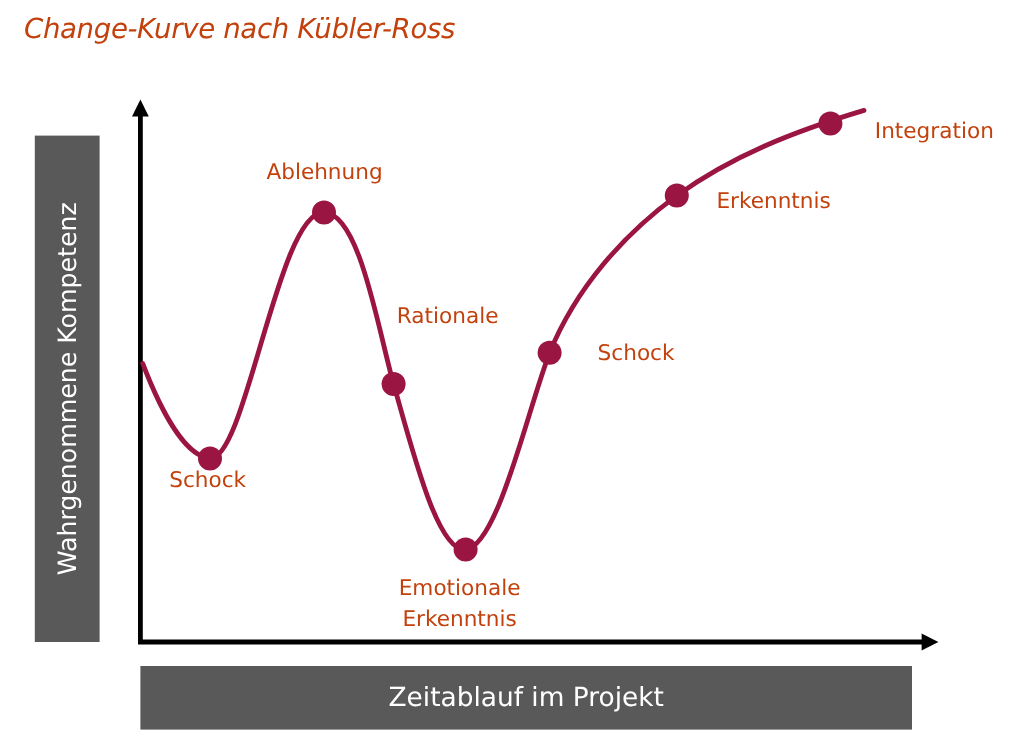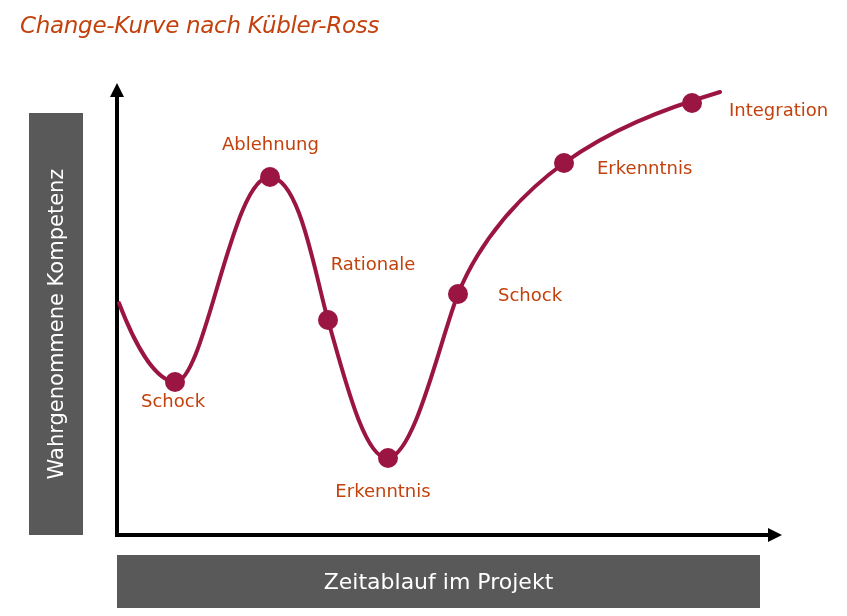--- a/index.html
+++ b/index.html
@@ -64,20 +64,21 @@
 <div class="lbl" style="left:141px; top:388px;">
   <span>Schock</span>
 </div>
 <div class="lbl" style="left:222px; top:131px;">
   <span>Ablehnung</span>
 </div>
 <div class="lbl center" style="left:373px; top:251px;">
   <div>Rationale</div>
 </div>
 <div class="lbl center" style="left:383px; top:478px;">
+  <div>Emotionale</div>
   <div>Erkenntnis</div>
 </div>
 <div class="lbl" style="left:498px; top:282px;">
   <span>Schock</span>
 </div>
 <div class="lbl" style="left:597px; top:155px;">
   <span>Erkenntnis</span>
 </div>
 <div class="lbl" style="left:729px; top:97px;">
   <span>Integration</span>

